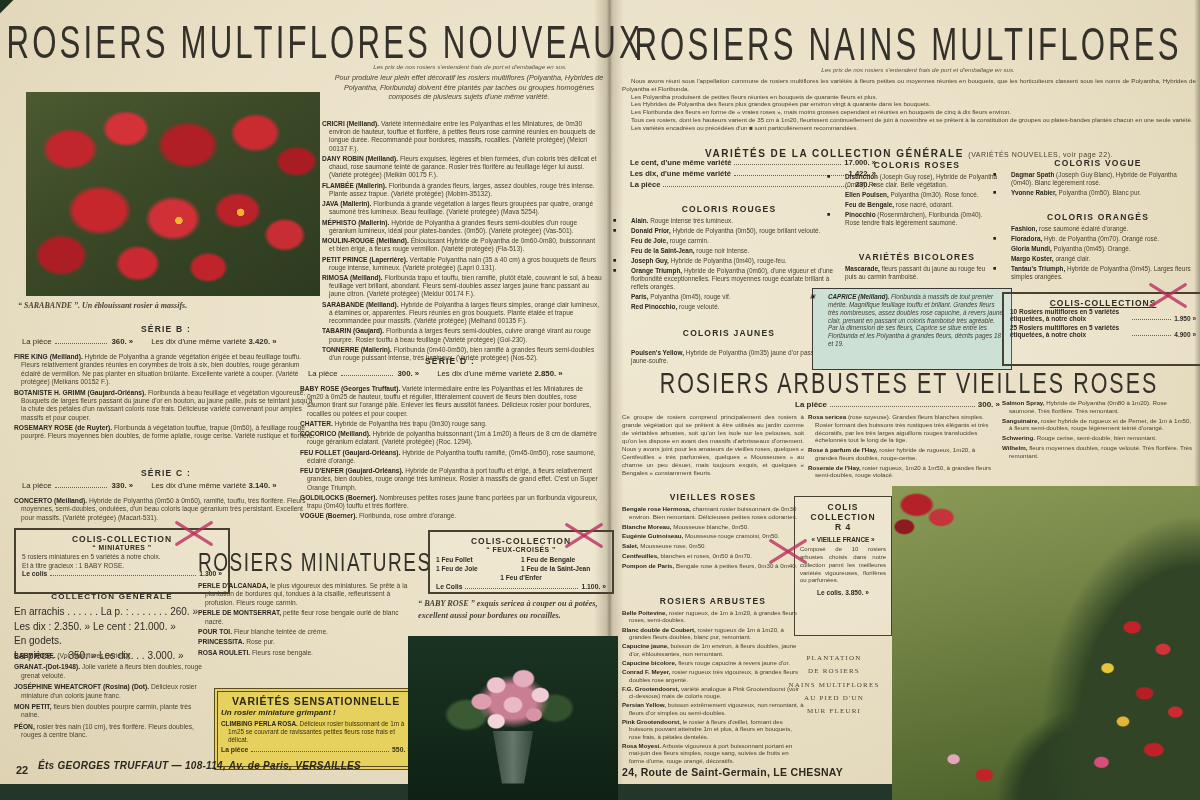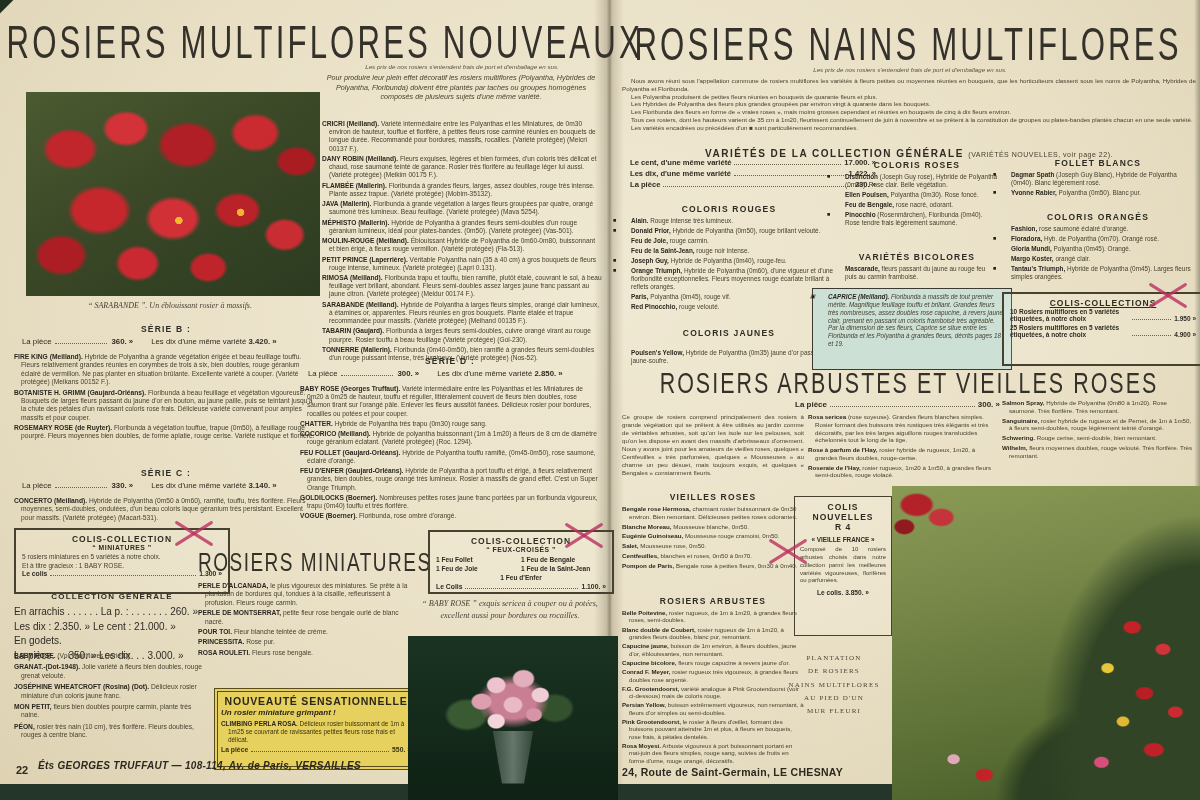--- a/index.html
+++ b/index.html
@@ -15,23 +15,23 @@
   .edge-right{position:absolute;right:0;top:0;width:6px;height:786px;background:linear-gradient(90deg,transparent,rgba(40,40,25,.35));}
 
   .abs{position:absolute;}
   .ptitle{font-size:30px;font-weight:500;letter-spacing:3px;color:#34312a;text-align:center;
           transform:scale(1.04,1.55);transform-origin:50% 0;white-space:nowrap;}
   .sechead-big{font-size:21px;font-weight:500;letter-spacing:2px;color:#34312a;text-align:center;
           transform:scale(1.02,1.4);transform-origin:50% 0;white-space:nowrap;}
   .minihead{font-size:19px;font-weight:500;letter-spacing:1.5px;color:#34312a;text-align:center;
           transform:scaleY(1.35);transform-origin:50% 0;white-space:nowrap;}
   .subhead{font-weight:bold;font-size:8.5px;letter-spacing:1.2px;text-align:center;color:#2e2b23;}
-  .ital{font-style:italic;}
+  .ital{font-style:italic;margin-left:8px;}
   .center{text-align:center;}
-  .caption-serif{font-family:"Liberation Serif",serif;font-style:italic;font-size:8px;color:#4a4437;text-align:center;}
+  .caption-serif{font-family:"Liberation Serif",serif;font-style:italic;font-size:8px;color:#4a4437;font-weight:bold;}
   p{margin:0;}
   .entry{font-size:6.7px;line-height:1.25;margin:0 0 2px 0;text-indent:-7px;padding-left:7px;color:#46412f;}
   .entry b{color:#2a271f;}
   .e64 .entry{font-size:6.4px;}
   .e62 .entry{font-size:6.2px;}
   .e61 .entry{font-size:6.1px;line-height:1.2;}
   .sq{display:inline-block;width:9px;font-size:5.5px;vertical-align:1px;color:#23201a;}
   .ip{font-size:6.2px;line-height:1.26;text-indent:9px;text-align:justify;color:#46412f;margin:0;}
   .prow{display:flex;align-items:baseline;font-size:7.6px;font-weight:bold;color:#2e2b23;margin:0 0 2px 0;}
   .prow .dots{flex:1;border-bottom:1px dotted #6b6350;margin:0 3px 2px 3px;min-width:12px;}
@@ -264,21 +264,21 @@
       <span>Le Colis</span>
         <span class="dots"></span>
         <span>1.100. »</span>
     </div>
   </div>
   <div class="redx" style="left:566px;top:520px;"></div>
 
   <div class="abs caption-serif" style="left:418px;top:598px;width:184px;font-size:8.2px;line-height:1.5;">“ BABY ROSE ” exquis sericea à couper ou à potées, excellent aussi pour bordures ou rocailles.</div>
 
   <div class="box ybox" style="left:214px;top:688px;width:190px;height:72px;">
-    <div class="ytitle">NOUVEAUTÉ SENSATIONNELLE</div>
+    <div class="ytitle">VARIÉTÉS SENSATIONNELLE</div>
     <div class="ysub">Un rosier miniature grimpant !</div>
     <p class="entry" style="font-size:6.4px;color:#3a3214;"><b>CLIMBING PERLA ROSA.</b> <span>Délicieux rosier buissonnant de 1m à 1m25 se couvrant de ravissantes petites fleurs rose frais et délicat.</span></p>
     <div class="prow" style="font-size:6.8px;color:#3a3214;">
       <span>La pièce</span>
         <span class="dots" style="border-color:#6b5c22;"></span>
         <span>550. »</span>
     </div>
   </div>
 
   <div class="photo photo-vase" style="left:408px;top:636px;width:210px;height:164px;"></div>
@@ -362,21 +362,21 @@
   <div class="abs subhead" style="left:836px;top:252px;width:162px;">VARIÉTÉS BICOLORES</div>
   <div class="abs e64" style="left:836px;top:265px;width:162px;">
 
       <p class="entry" style="text-indent:-9px;padding-left:9px;"><span class="sq" style="visibility: hidden;">■</span><b>Mascarade,</b> <span>fleurs passant du jaune au rouge feu puis au carmin framboisé.</span></p>
     </div>
 
   <div class="box cbox" style="left:812px;top:288px;width:186px;height:72px;">
     <p class="entry" style="text-indent:-9px;padding-left:9px;"><span class="sq">▣</span><b style="font-style:italic;">CAPRICE (Meilland).</b> <span>Floribunda à massifs de tout premier mérite. Magnifique feuillage touffu et brillant. Grandes fleurs très nombreuses, assez doubles rose capucine, à revers jaune clair, prenant en passant un coloris framboisé très agréable. Par la dimension de ses fleurs, Caprice se situe entre les Floribunda et les Polyantha à grandes fleurs, décrits pages 18 et 19.</span></p>
   </div>
 
-  <div class="abs subhead" style="left:1002px;top:158px;width:192px;">FOLLET BLANCS</div>
+  <div class="abs subhead" style="left:1002px;top:158px;width:192px;">COLORIS VOGUE</div>
   <div class="abs e64" style="left:1002px;top:171px;width:192px;">
 
       <p class="entry" style="text-indent:-9px;padding-left:9px;"><span class="sq">■</span><b>Dagmar Spath</b> <span>(Joseph Guy Blanc), Hybride de Polyantha (0m40). Blanc légèrement rosé.</span></p>
 
       <p class="entry" style="text-indent:-9px;padding-left:9px;"><span class="sq">■</span><b>Yvonne Rabier,</b> <span>Polyantha (0m50). Blanc pur.</span></p>
     </div>
   <div class="abs subhead" style="left:1002px;top:212px;width:192px;">COLORIS ORANGÉS</div>
   <div class="abs e64" style="left:1002px;top:225px;width:192px;">
 
       <p class="entry" style="text-indent:-9px;padding-left:9px;"><span class="sq" style="visibility: hidden;">■</span><b>Fashion,</b> <span>rose saumoné éclairé d'orangé.</span></p>
@@ -471,21 +471,21 @@
 
       <p class="entry"><b>Pink Grootendoorst,</b> <span>le rosier à fleurs d'œillet, formant des buissons pouvant atteindre 1m et plus, à fleurs en bouquets, rose frais, à pétales dentelés.</span></p>
 
       <p class="entry"><b>Rosa Moyesi.</b> <span>Arbuste vigoureux à port buissonnant portant en mai-juin des fleurs simples, rouge sang, suivies de fruits en forme d'urne, rouge orangé, décoratifs.</span></p>
     </div>
 
   <div class="box r4box" style="left:794px;top:496px;width:86px;height:126px;padding:6px 5px;">
     <div>
 
     <p class="rt">COLIS</p>
-        <p class="rt">NOUVELLES</p>
+        <p class="rt">COLLECTION</p>
         <p class="rt">R 4</p>
       </div>
     <div class="rs">« VIEILLE FRANCE »</div>
     <div class="rb">Composé de 10 rosiers arbustes choisis dans notre collection parmi les meilleures variétés vigoureuses, florifères ou parfumées.</div>
     <div class="rp">Le colis.   3.850. »</div>
   </div>
   <div class="redx" style="left:770px;top:536px;"></div>
 
   <div class="abs plantation" style="left:778px;top:652px;width:112px;">
 

